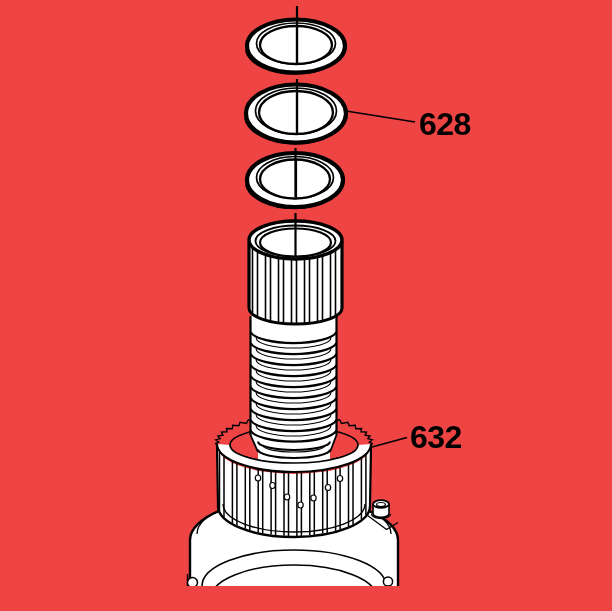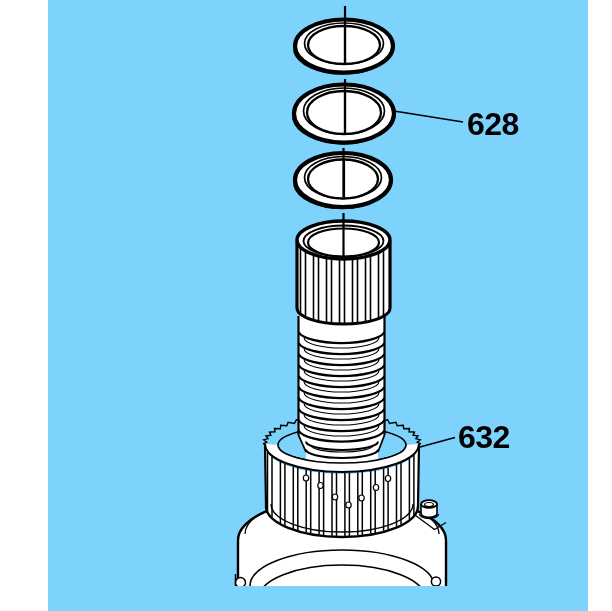--- a/index.html
+++ b/index.html
@@ -2,26 +2,25 @@
 <html><head>
 <meta charset="utf-8">
 <style>
   html, body {
     margin: 0;
     padding: 0;
     background: #ffffff;
   }
   .stage {
     position: relative;
-    width: 540px;
+    width: 612px;
     height: 611px;
-    background: #7dd3fc;
+    background: #ef4444;
     overflow: hidden;
     font-family: "Liberation Sans", sans-serif;
-    margin-left: 48px;
   }
   svg { display: block; }
   .callout-text {
     font-family: "Liberation Sans", sans-serif;
     font-weight: bold;
     font-size: 32px;
     letter-spacing: -0.5px;
   }
 </style>
 </head>

